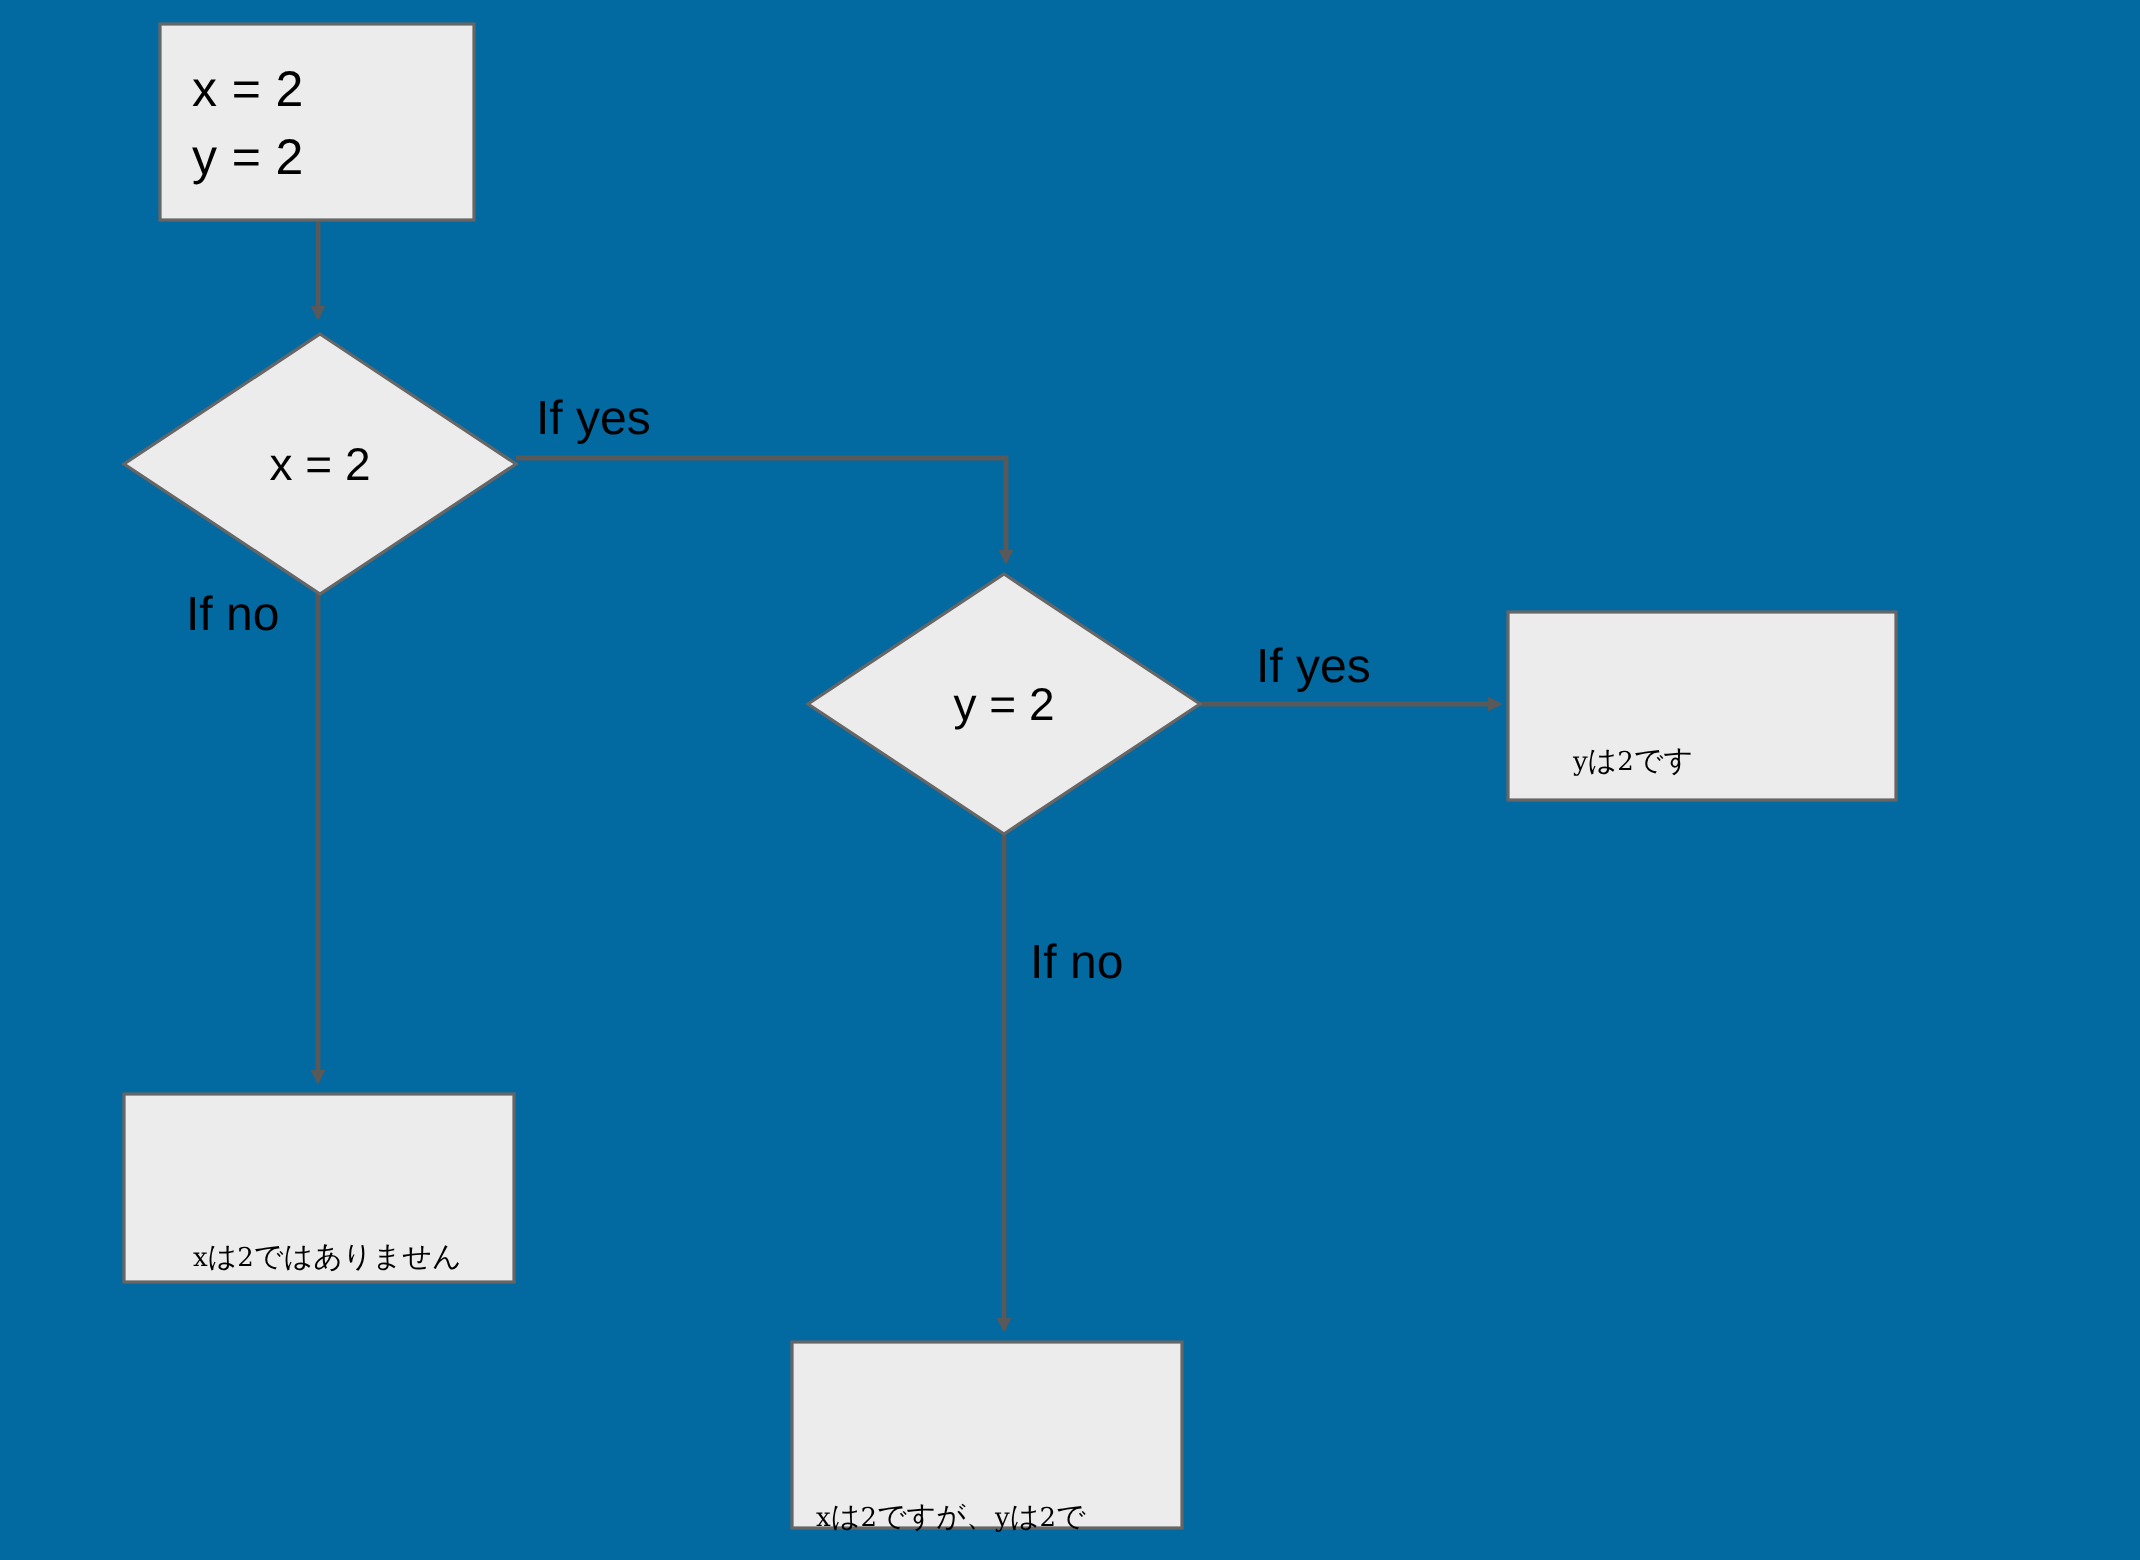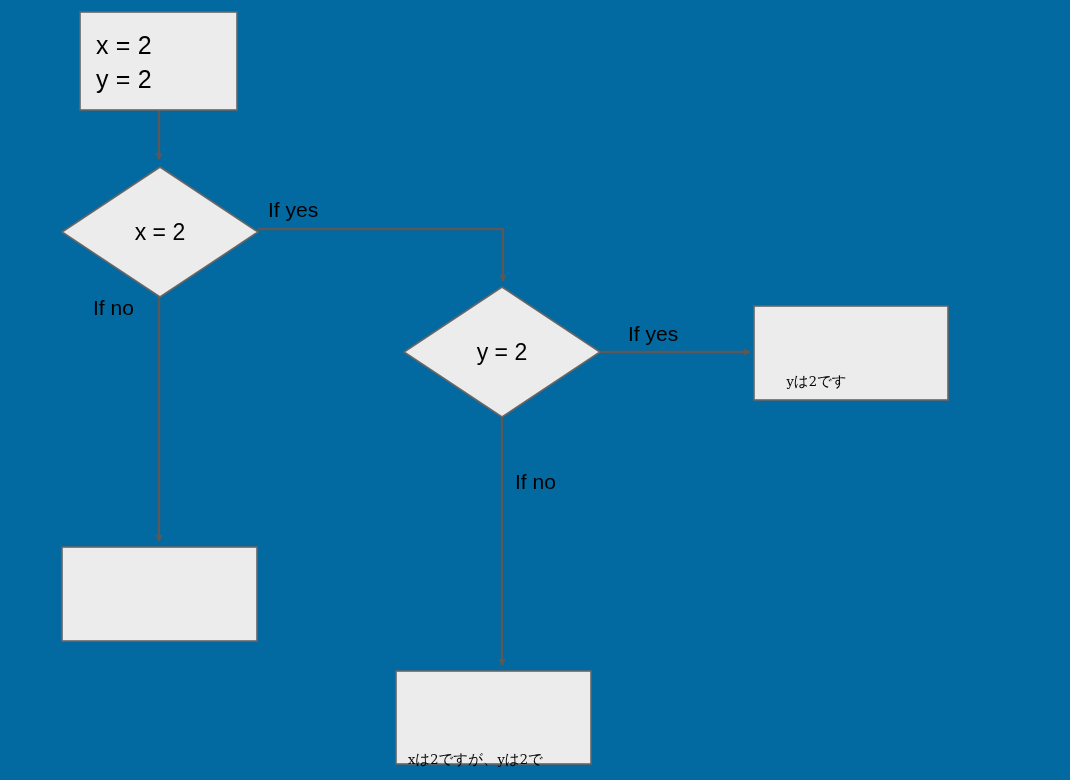--- a/index.html
+++ b/index.html
@@ -41,21 +41,21 @@
     letter-spacing: 0.2px;
   }
   .diamond-label {
     font-family: "Liberation Sans", sans-serif;
     font-size: 23px;
     line-height: 26px;
   }
   .edge-label {
     position: absolute;
     font-family: "Liberation Sans", sans-serif;
-    font-size: 21px;
+    font-size: 24px;
     line-height: 24px;
     color: #000000;
     white-space: pre;
   }
   .jp-text {
     font-family: "DejaVu Sans", sans-serif;
     font-size: 14.5px;
     line-height: 33px;
     color: #000000;
     white-space: pre;
@@ -110,20 +110,23 @@
     <rect x="396" y="671" width="195" height="93" fill="#ECECEC" stroke="#666666" stroke-width="1.6"></rect>
   </svg>
 
   <div class="node-text mono-label" style="left:96px; top:28px;">x = 2</div>
   <div class="node-text mono-label" style="left:96px; top:62px;">y = 2</div>
 
   <div class="node-text diamond-label" style="left:62px; top:219px; width:196px; text-align:center;">x = 2</div>
 
   <div class="node-text diamond-label" style="left:404px; top:339px; width:196px; text-align:center;">y = 2</div>
 
+  <div class="node-text jp-text" style="left:78px; top:580px;">
+    <span class="lat">x</span><span>は</span><span class="lat">2</span><span>ではありません</span>
+  </div>
 
   <div class="node-text jp-text" style="left:768px; top:332px;text-align:center;">
     <span class="lat">y</span><span>は</span><span class="lat">2</span><span>です</span>
   </div>
 
   <div class="node-text jp-text" style="left:408px; top:677px;">
     <div><span class="lat">x</span><span>は</span><span class="lat">2</span><span>ですが、</span><span class="lat">y</span><span>は</span><span class="lat">2</span><span>で</span></div>
     
   </div>
 

